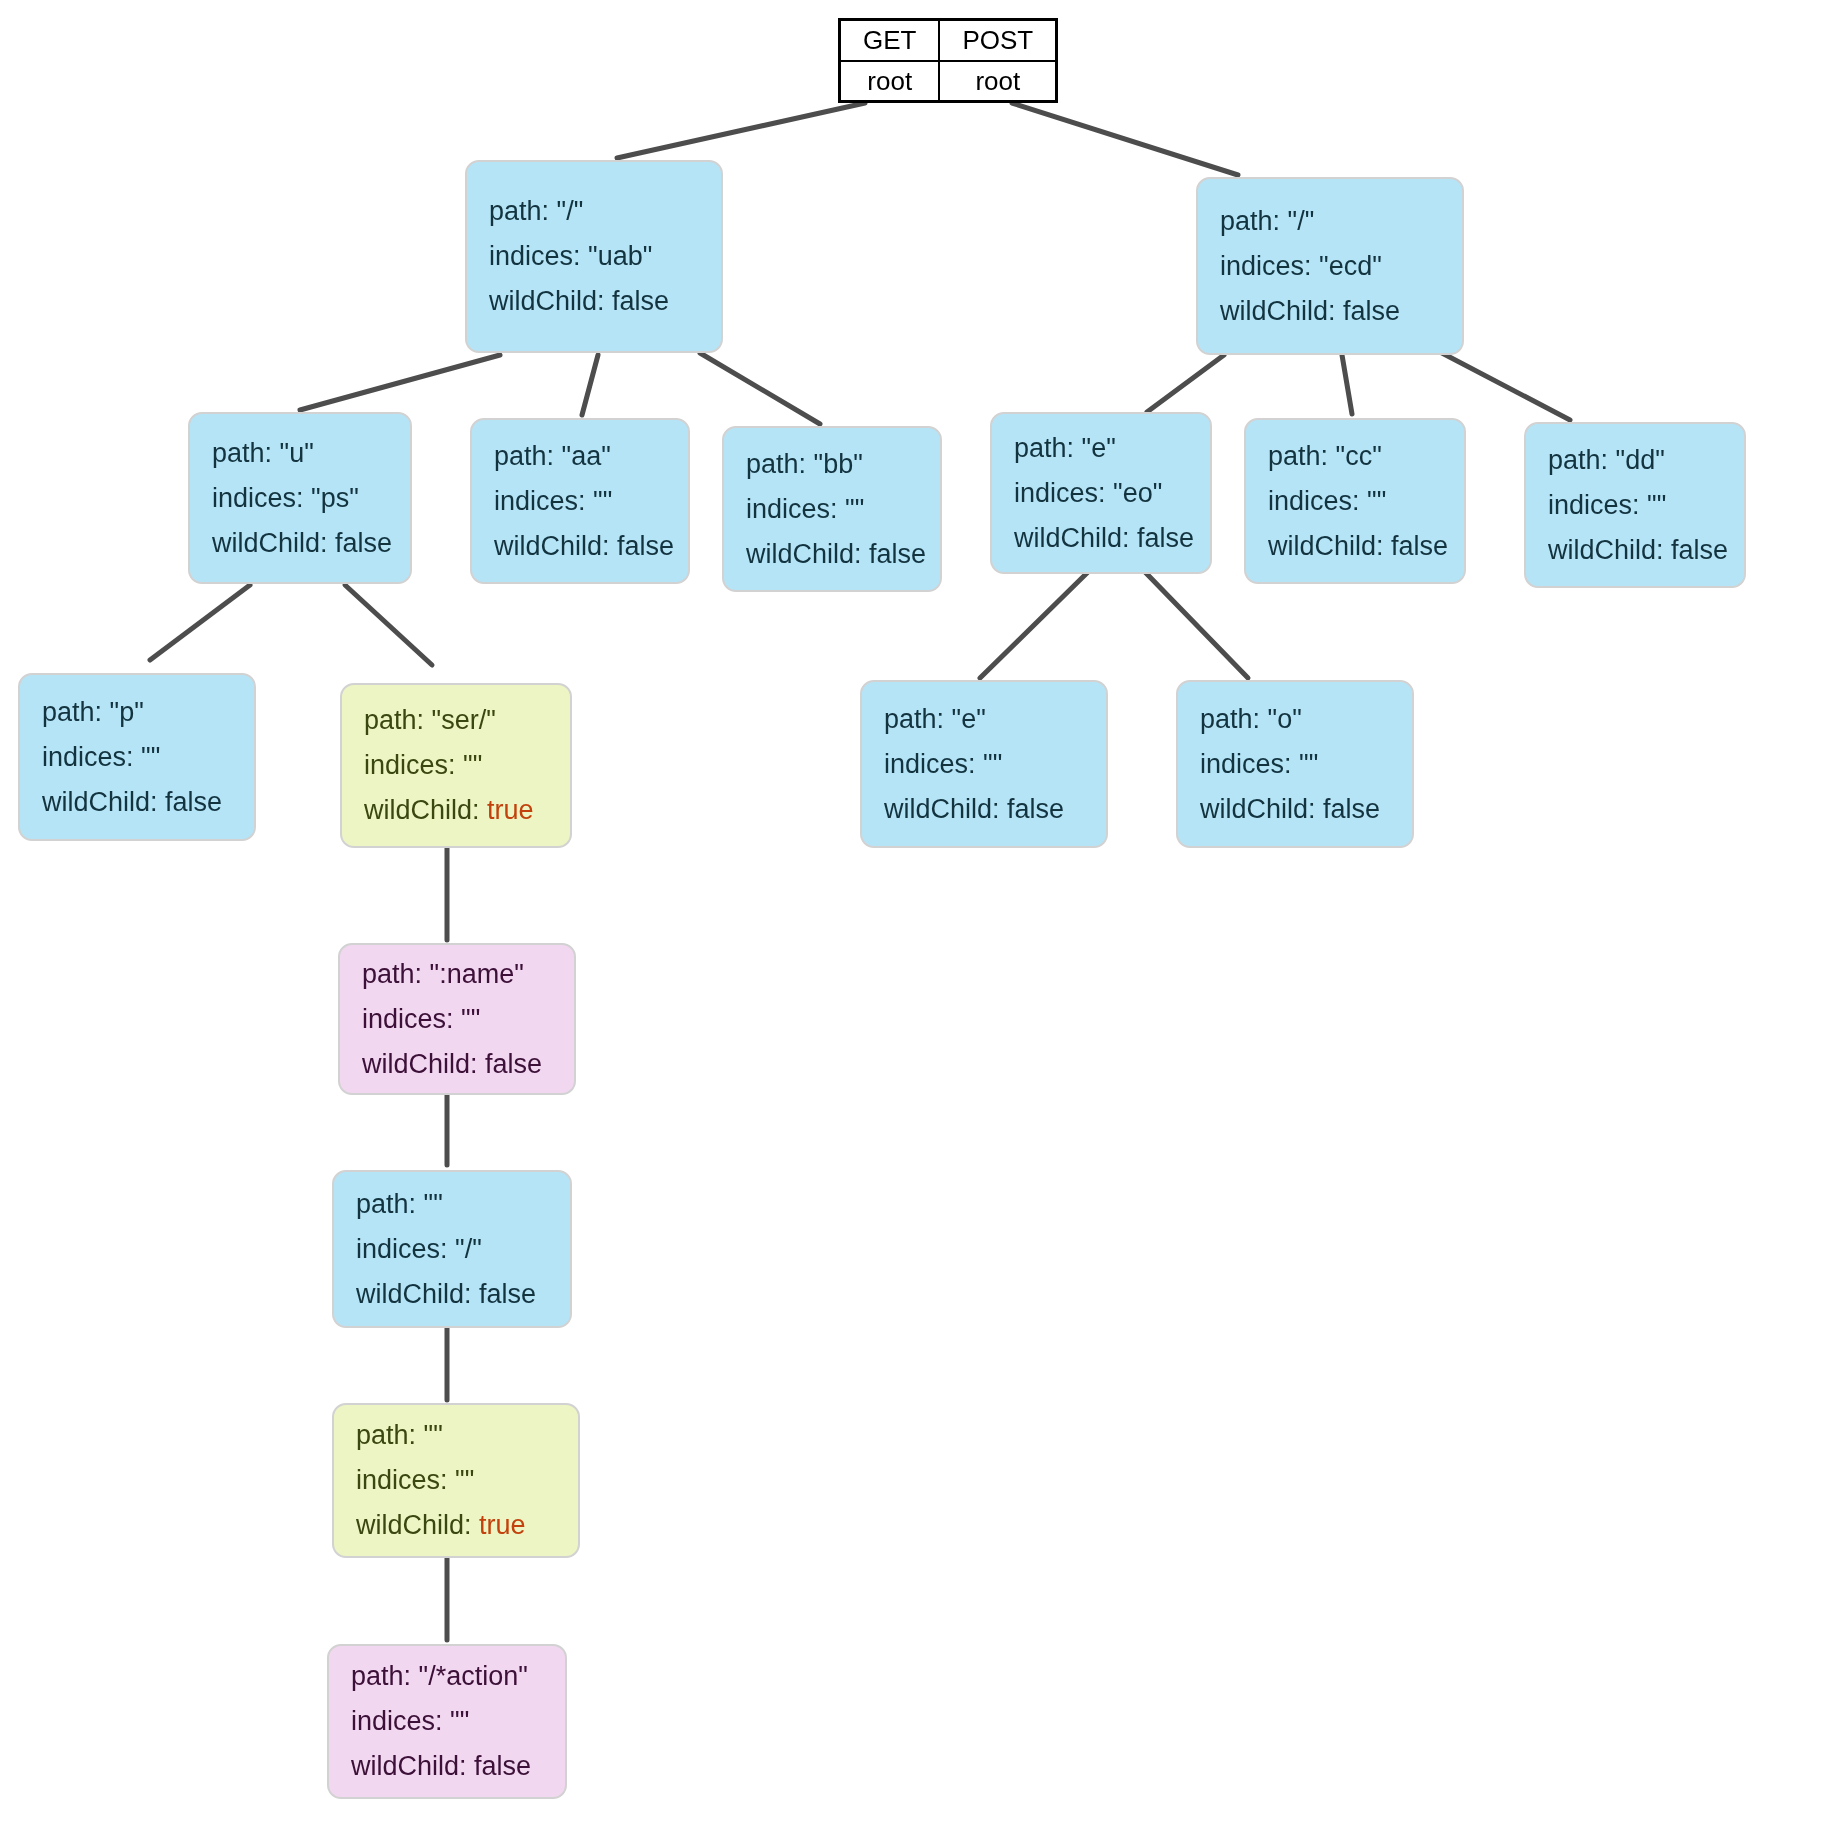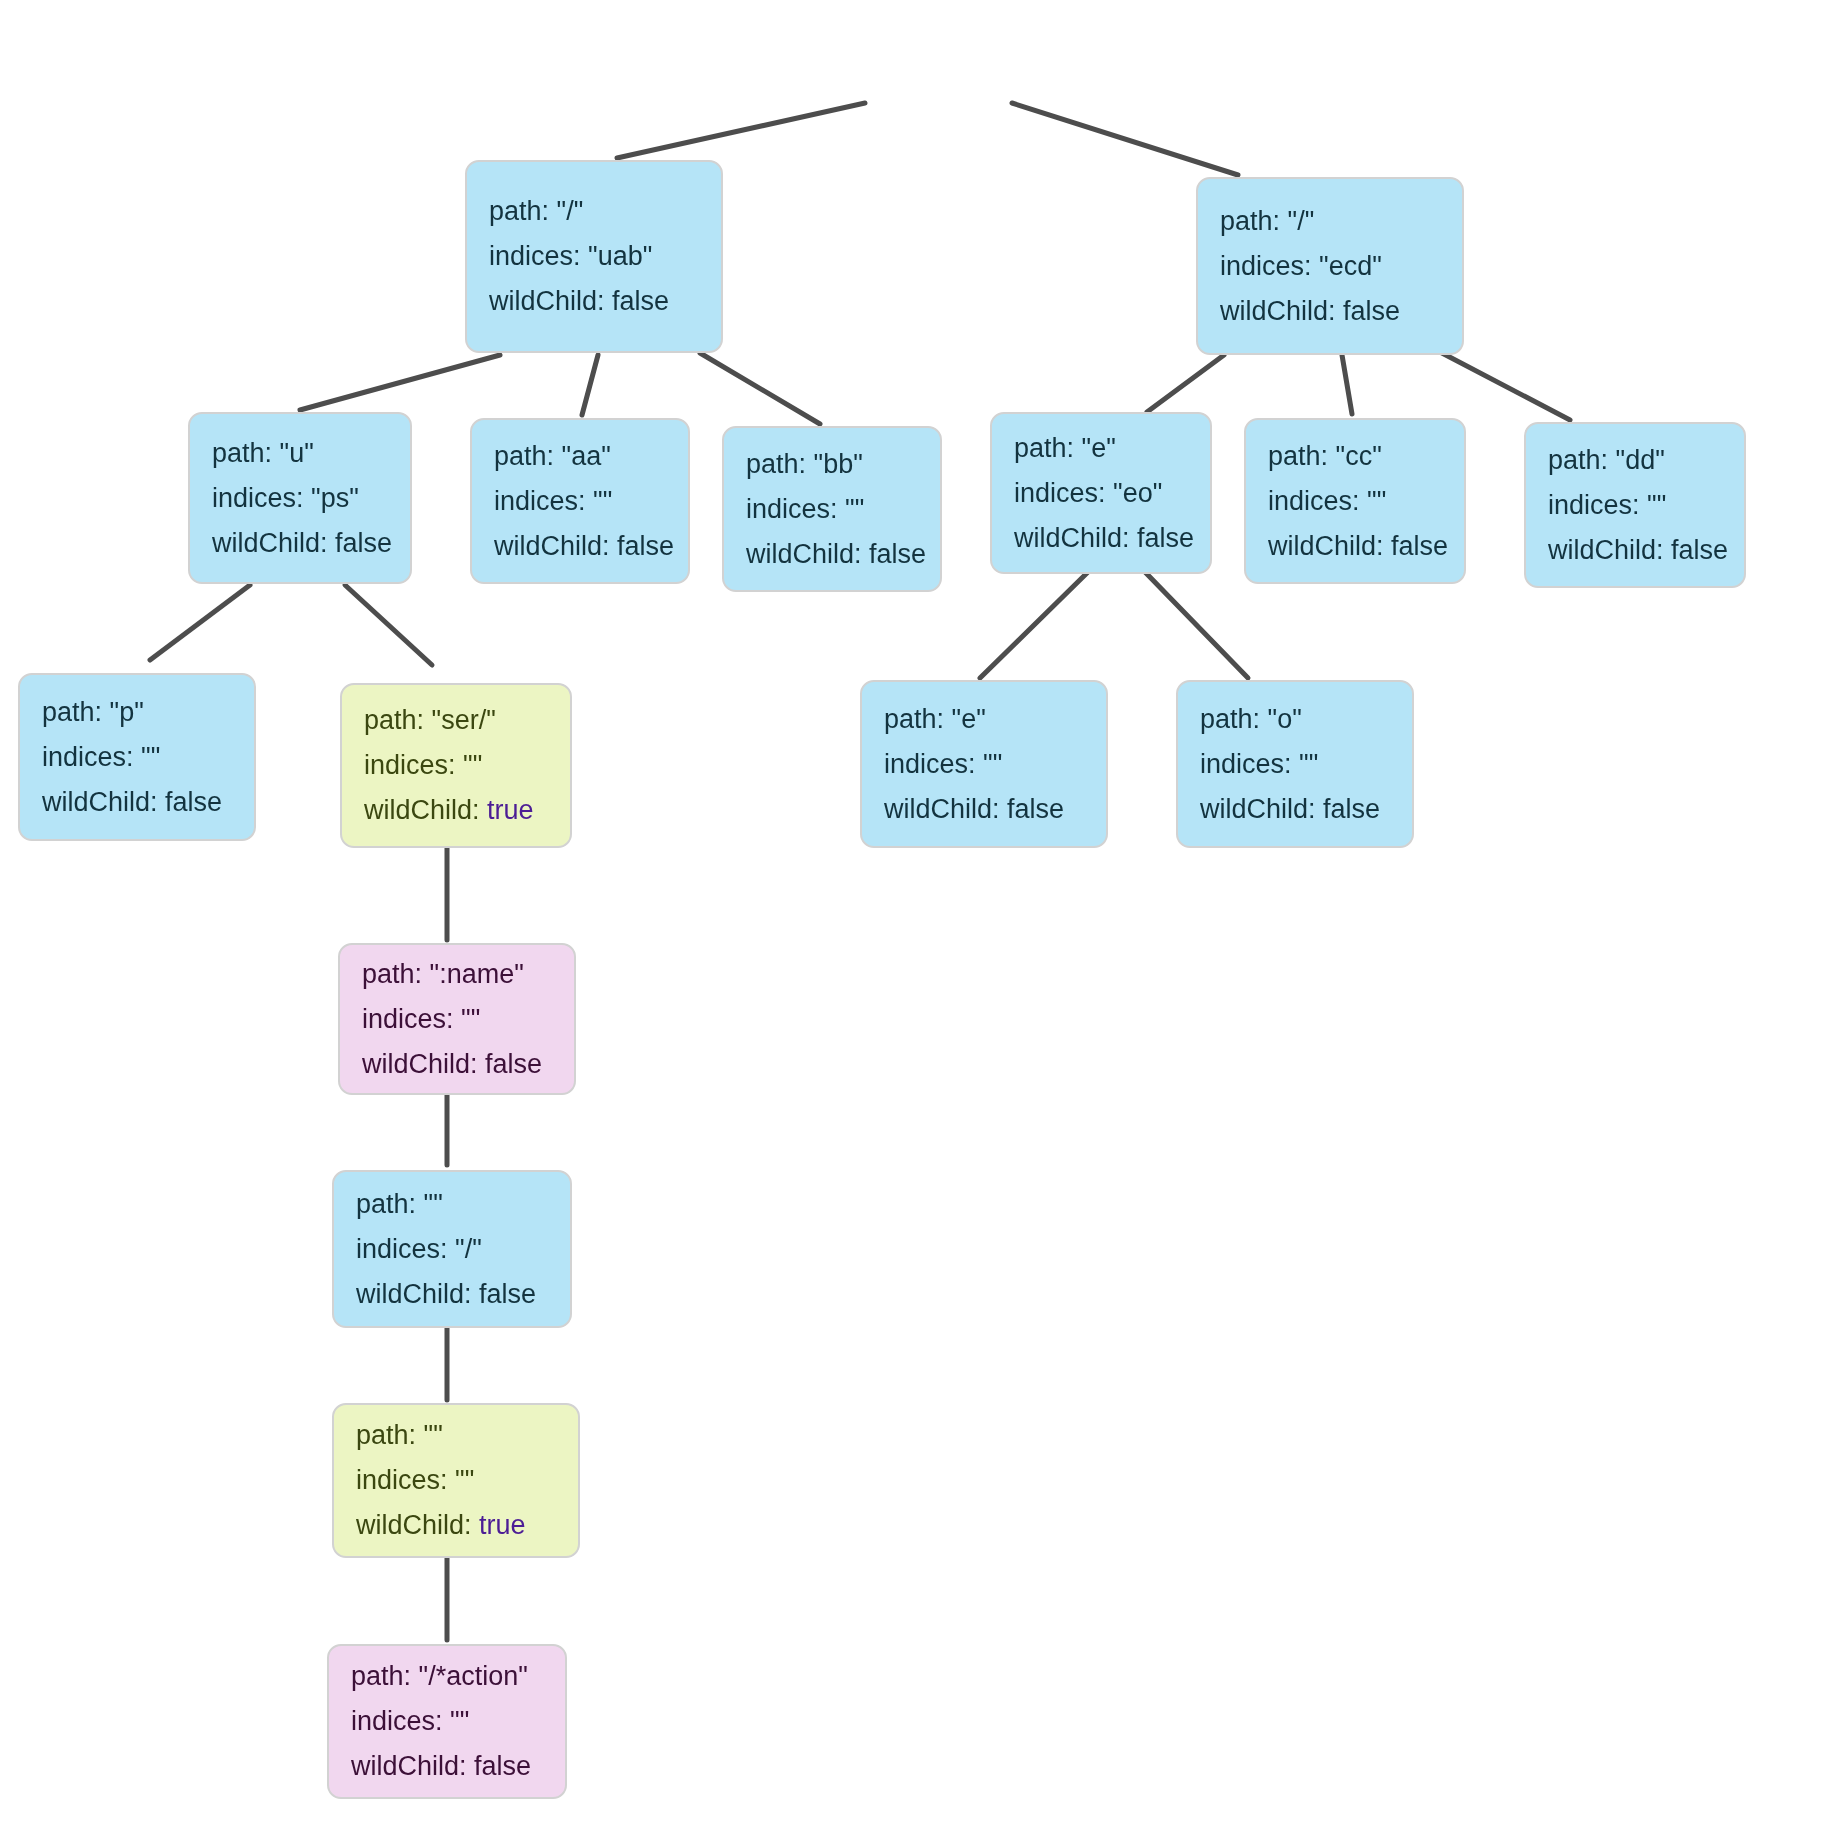--- a/index.html
+++ b/index.html
@@ -70,21 +70,21 @@
   }
   .node.yellow {
     background: #ecf5c3;
     color: #3b4710;
   }
   .node.purple {
     background: #f1d7ef;
     color: #3c1038;
   }
   .val-true {
-    color: #4c1d95;
+    color: #c2410c;
   }
 </style>
 </head>
 <body>
 
 <div id="canvas">
 
   <svg id="edges" viewBox="0 0 1823 1827">
     <g stroke="#4d4d4d" stroke-width="5" stroke-linecap="round" fill="none">
       <line x1="865" y1="103" x2="617" y2="158"></line>
@@ -104,20 +104,32 @@
       <line x1="1088" y1="572" x2="980" y2="678"></line>
       <line x1="1145" y1="572" x2="1248" y2="678"></line>
 
       <line x1="447" y1="848" x2="447" y2="940"></line>
       <line x1="447" y1="1095" x2="447" y2="1165"></line>
       <line x1="447" y1="1325" x2="447" y2="1400"></line>
       <line x1="447" y1="1558" x2="447" y2="1640"></line>
     </g>
   </svg>
 
+  <table class="root-table" style="left:838px; top:18px;">
+    <tbody>
+        <tr>
+      <td>GET</td>
+      <td>POST</td>
+    </tr>
+    <tr>
+      <td>root</td>
+      <td>root</td>
+    </tr>
+  </tbody>
+    </table>
 
   <div class="node blue" style="left:465px; top:160px; width:258px; height:193px;">
     <div class="line">path: "/"</div>
     <div class="line">indices: "uab"</div>
     <div class="line"><span>wildChild:</span> <span>false</span></div>
   </div>
 
   <div class="node blue" style="left:1196px; top:177px; width:268px; height:178px;">
     <div class="line">path: "/"</div>
     <div class="line">indices: "ecd"</div>

